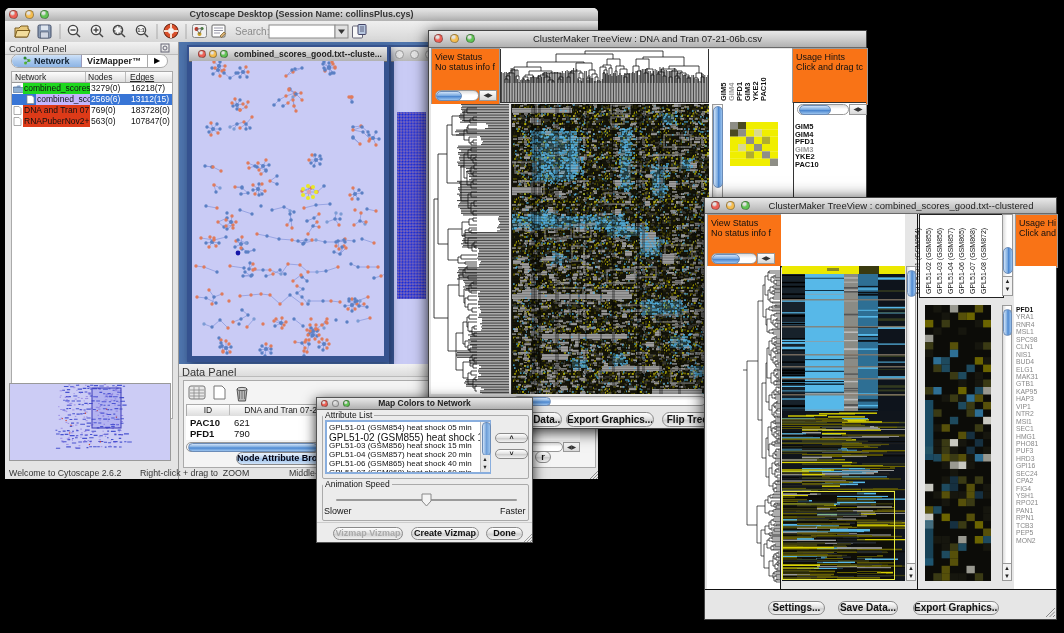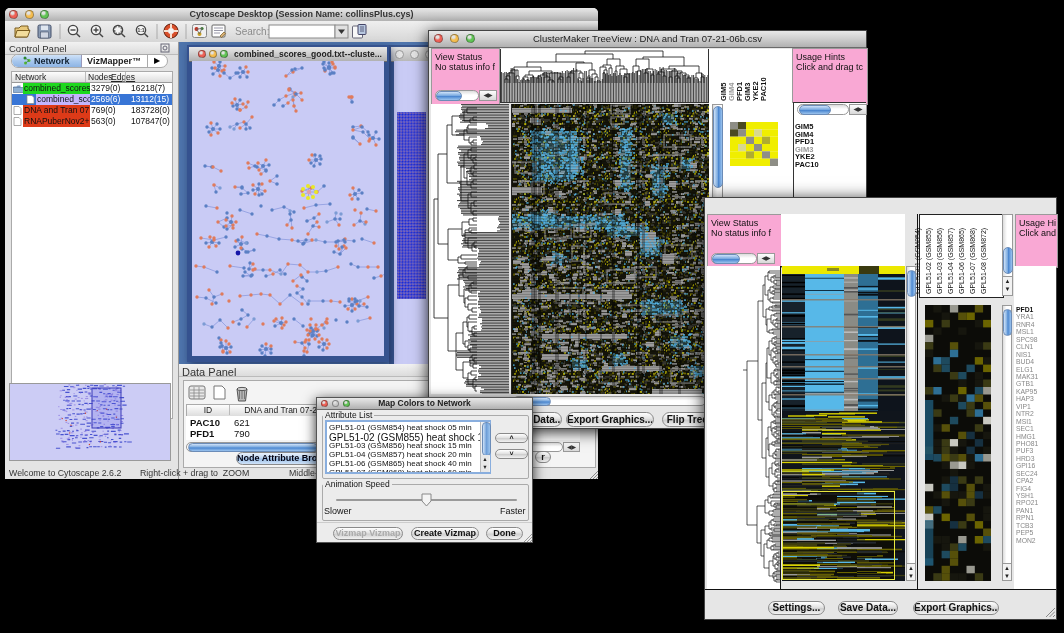--- a/index.html
+++ b/index.html
@@ -1,17 +1,17 @@
 <!DOCTYPE html>
 <html><head><meta charset="utf-8"><style>
 *{margin:0;padding:0;box-sizing:content-box}
 html,body{width:1064px;height:633px;background:#000;overflow:hidden;font-family:"Liberation Sans",sans-serif;}
 .abs{position:absolute}
 .win-title{background:linear-gradient(#e8e8e8,#d0d0d0 45%,#b2b2b2 98%);border-bottom:1px solid #6a6a6a;}
-.tv-panel{background:#f9a8d4;border:1px solid #9a9a9a;}
+.tv-panel{background:#f97316;border:1px solid #9a9a9a;}
 .rot{transform-origin:0 100%;transform:rotate(-90deg);white-space:nowrap;height:8px;line-height:8px;}
 </style></head><body>
 <div class="abs" style="left:5px;top:8px;width:593px;height:471px;background:#e8e8e8;border-radius:5px 5px 0 0;box-shadow:0 2px 10px rgba(0,0,0,.8)">
     <div class="abs win-title" style="left:0;top:0;width:593px;height:13px;border-radius:5px 5px 0 0">
       <span style="position:absolute;left:4.0px;top:2px;width:9px;height:9px;border-radius:50%;background:radial-gradient(circle at 35% 30%, #fff5 18%, #ee6157 45%, #ee6157);border:0.5px solid rgba(0,0,0,.35);box-sizing:border-box"></span>
       <span style="position:absolute;left:19.5px;top:2px;width:9px;height:9px;border-radius:50%;background:radial-gradient(circle at 35% 30%, #fff5 18%, #f5bd4f 45%, #f5bd4f);border:0.5px solid rgba(0,0,0,.35);box-sizing:border-box"></span>
       <span style="position:absolute;left:35.0px;top:2px;width:9px;height:9px;border-radius:50%;background:radial-gradient(circle at 35% 30%, #fff5 18%, #61c455 45%, #61c455);border:0.5px solid rgba(0,0,0,.35);box-sizing:border-box"></span>
       <div style="text-align:center;font-size:9px;font-weight:bold;color:#333;line-height:13px">Cytoscape Desktop (Session Name: collinsPlus.cys)</div>
     </div>
     <div class="abs" style="left:0;top:13px;width:593px;height:21px;background:linear-gradient(#efefef,#d6d6d6);border-bottom:1px solid #9a9a9a"><svg width="593" height="21">
@@ -90,21 +90,21 @@
             <circle cx="2.5" cy="7" r="1.5" fill="#55bb33"></circle>
             <path d="M2 2 L6 4.5 L2.5 7" stroke="#3a7a3a" stroke-width="0.7" fill="none"></path>
           </svg> Network</div>
         <div class="abs" style="left:69px;top:0;width:66px;height:12px;text-align:center;font-size:9px;font-weight:bold;color:#222;line-height:12px;border-right:1px solid #aaa">VizMapper™</div>
         <div class="abs" style="left:135px;top:0;width:20px;height:12px;text-align:center;font-size:8px;line-height:12px">▶</div>
       </div>
       <div class="abs" style="left:6px;top:29px;width:160px;height:346px;background:#fff;border:1px solid #aaa">
         <div class="abs" style="left:0;top:0;width:160px;height:10px;background:linear-gradient(#fdfdfd,#ddd);border-bottom:1px solid #999;font-size:8.5px;color:#222">
           <span class="abs" style="left:3px">Network</span>
           <span class="abs" style="left:76px">Nodes</span>
-          <span class="abs" style="left:99px;text-decoration:underline;">Edges</span>
+          <span class="abs" style="left:118px;text-decoration:underline;">Edges</span>
           <span class="abs" style="left:73px;top:0;height:10px;border-left:1px solid #bbb"></span>
           <span class="abs" style="left:113px;top:0;height:10px;border-left:1px solid #bbb"></span>
         </div>
         <div class="abs" style="left:0;top:11px;width:160px;height:11px;color:#111;font-size:8.5px;line-height:11px">
           <svg class="abs" style="left:1px;top:1.5px" width="11" height="8">
             <path d="M0.5 1.5 h3 l1 -1 h3 v2 h-7z" fill="#7a9ac2"></path>
             <rect x="0.5" y="2.5" width="10" height="5" fill="#8fb0d4" stroke="#4a6a92" stroke-width="0.6"></rect>
           </svg>
           <span class="abs" style="left:11px;top:0;background:#1dd81d;padding:0 1px;color:#111;max-width:65px;overflow:hidden;white-space:nowrap">combined_scores_</span>
           <span class="abs" style="left:79px;top:0">3279(0)</span>
@@ -1218,20 +1218,26 @@
     <div style="position:absolute;left:84px;top:365px;width:193px;height:10px">
       <div style="position:absolute;left:0;top:0;width:193px;height:10px;background:linear-gradient(#dcdcdc,#fff 45%,#fff);border:1px solid #999;border-radius:5.0px;box-sizing:border-box"></div>
       <div style="position:absolute;left:0px;top:0.5px;width:38px;height:9px;border-radius:5.0px;background:linear-gradient(#cfe2f8,#7aaae0 45%,#4a86d0 55%,#9cc4ee);border:1px solid #6b8cb8;box-sizing:border-box"></div>
     </div>
     <span style="position:absolute;left:15px;top:381px;width:58px;height:15px;border-radius:7.5px;background:linear-gradient(#fff,#e2e2e2 45%,#cfcfcf 55%,#f2f2f2);border:1px solid #8a8a8a;box-sizing:border-box;display:inline-block;font-size:10px;font-weight:bold;color:#111;text-align:center;line-height:13px;white-space:nowrap;overflow:hidden">Settings...</span>
     <span style="position:absolute;left:77px;top:381px;width:56px;height:15px;border-radius:7.5px;background:linear-gradient(#fff,#e2e2e2 45%,#cfcfcf 55%,#f2f2f2);border:1px solid #8a8a8a;box-sizing:border-box;display:inline-block;font-size:10px;font-weight:bold;color:#111;text-align:center;line-height:13px;white-space:nowrap;overflow:hidden">Save Data...</span>
     <span style="position:absolute;left:137px;top:381px;width:88px;height:15px;border-radius:7.5px;background:linear-gradient(#fff,#e2e2e2 45%,#cfcfcf 55%,#f2f2f2);border:1px solid #8a8a8a;box-sizing:border-box;display:inline-block;font-size:10px;font-weight:bold;color:#111;text-align:center;line-height:13px;white-space:nowrap;overflow:hidden">Export Graphics...</span>
     <span style="position:absolute;left:233px;top:381px;width:84px;height:15px;border-radius:7.5px;background:linear-gradient(#fff,#e2e2e2 45%,#cfcfcf 55%,#f2f2f2);border:1px solid #8a8a8a;box-sizing:border-box;display:inline-block;font-size:10px;font-weight:bold;color:#111;text-align:center;line-height:13px;white-space:nowrap;overflow:hidden">Flip Tree Nodes</span>
   </div>
 <div class="abs" style="left:704px;top:197px;width:353px;height:423px;background:#e6e6e6;border:1px solid #444;box-sizing:border-box;box-shadow:0 3px 16px rgba(0,0,0,.9)">
+    <div class="abs win-title" style="left:0;top:0;width:351px;height:15px">
+      <span style="position:absolute;left:6px;top:3px;width:9px;height:9px;border-radius:50%;background:radial-gradient(circle at 35% 30%, #fff5 18%, #ee6157 45%, #ee6157);border:0.5px solid rgba(0,0,0,.35);box-sizing:border-box"></span>
+      <span style="position:absolute;left:21px;top:3px;width:9px;height:9px;border-radius:50%;background:radial-gradient(circle at 35% 30%, #fff5 18%, #f5bd4f 45%, #f5bd4f);border:0.5px solid rgba(0,0,0,.35);box-sizing:border-box"></span>
+      <span style="position:absolute;left:36px;top:3px;width:9px;height:9px;border-radius:50%;background:radial-gradient(circle at 35% 30%, #fff5 18%, #61c455 45%, #61c455);border:0.5px solid rgba(0,0,0,.35);box-sizing:border-box"></span>
+      <div style="position:absolute;left:46px;top:0;width:300px;text-align:center;font-size:9.5px;color:#222;line-height:15px;white-space:nowrap">ClusterMaker TreeView : combined_scores_good.txt--clustered</div>
+    </div>
     <div class="abs tv-panel" style="left:2px;top:16px;width:73px;height:52px">
       <div class="abs" style="left:3px;top:3px;font-size:9px;color:#111;line-height:10px">View Status<br>No status info f</div>
       <div style="position:absolute;left:3px;top:38px;width:64px;height:11px">
         <div style="position:absolute;left:0;top:0;width:46px;height:11px;background:linear-gradient(#dcdcdc,#fff 45%,#fff);border:1px solid #999;border-radius:5.5px;box-sizing:border-box"></div>
         <div style="position:absolute;left:1px;top:0.5px;width:28px;height:10px;border-radius:5.5px;background:linear-gradient(#cfe2f8,#7aaae0 45%,#4a86d0 55%,#9cc4ee);border:1px solid #6b8cb8;box-sizing:border-box"></div>
         <div style="position:absolute;right:0;top:0;width:18px;height:11px;background:linear-gradient(#fdfdfd,#d8d8d8);border:1px solid #999;box-sizing:border-box;font-size:6px;line-height:9px;text-align:center;color:#333;letter-spacing:0">◀▶</div>
       </div>
     </div>
     <div class="abs" style="left:76px;top:16px;width:124px;height:52px;background:#fff;border-bottom:1px solid #222"></div>
     <div class="abs" style="left:214px;top:16px;width:83px;height:82px;background:#fff;border:1px solid #222"></div>

